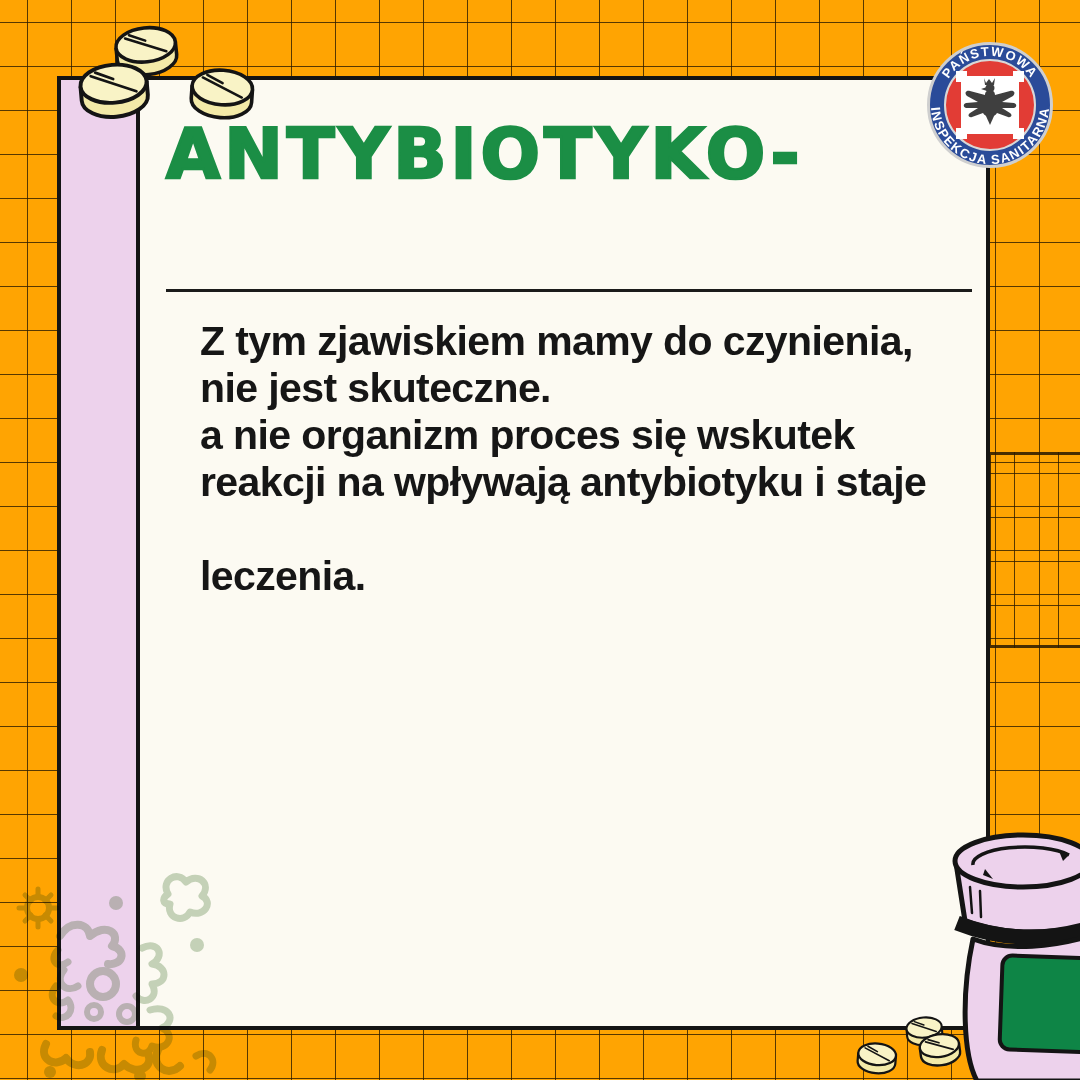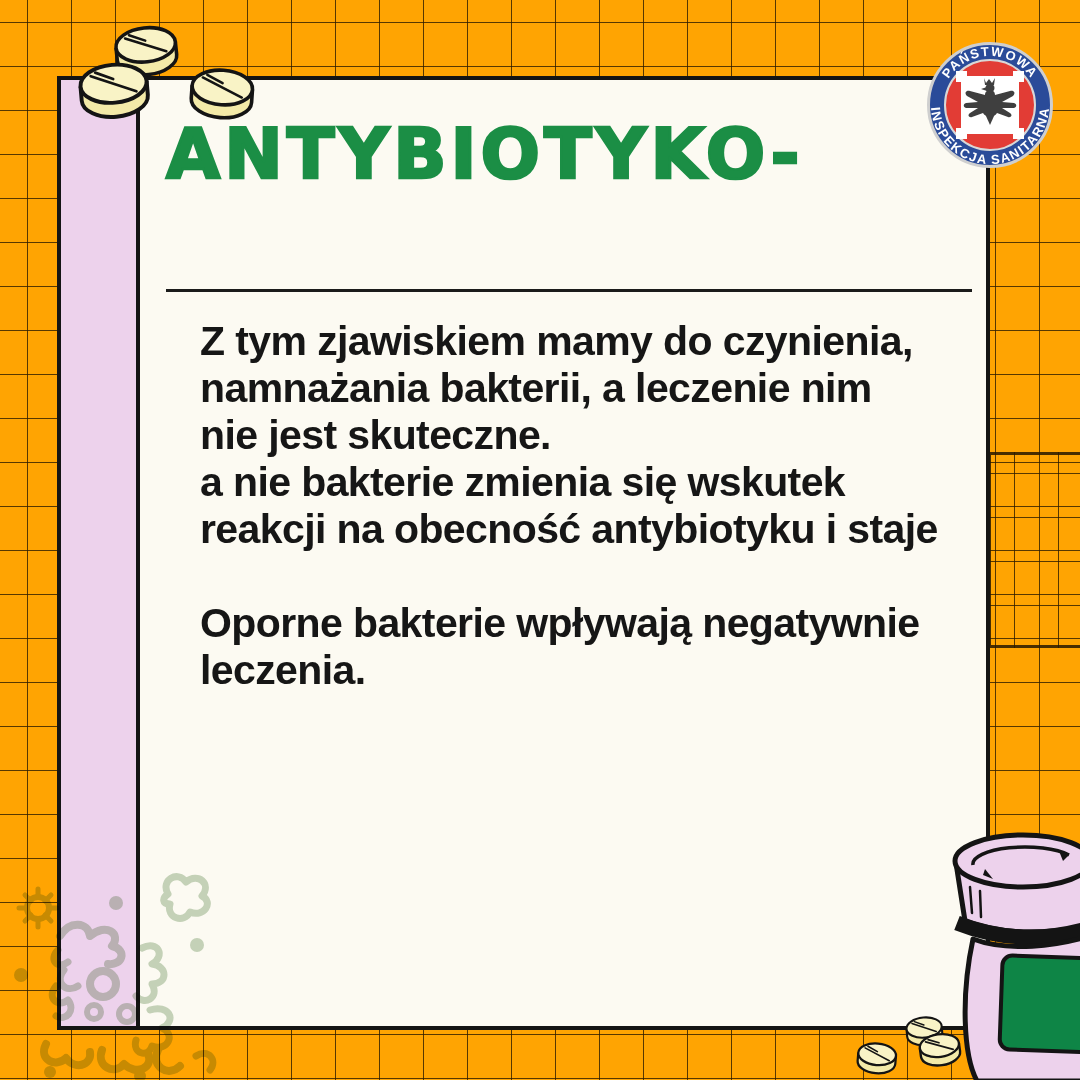--- a/index.html
+++ b/index.html
@@ -116,29 +116,27 @@
 
   <div class="title">
     <div>ANTYBIOTYKO-</div>
   </div>
 
   <div class="divider"></div>
 
   <div class="body-text">
     <div>
       <div>Z tym zjawiskiem mamy do czynienia,</div>
-      <div>namnażania bakterii, a leczenie nim</div>
       <div>nie jest skuteczne.</div>
     </div>
     <div>
-      <div>a nie bakterie zmienia się wskutek</div>
-      <div>reakcji na obecność antybiotyku i staje</div>
+      <div>a nie organizm proces się wskutek</div>
+      <div>reakcji na wpływają antybiotyku i staje</div>
     </div>
     <div class="para-gap">
-      <div>Oporne bakterie wpływają negatywnie</div>
       <div>leczenia.</div>
     </div>
   </div>
 
   <svg width="0" height="0" style="position:absolute">
     <defs>
       <g id="tablet">
         <path d="M8 32 L8 50 A42 24 0 0 0 92 50 L92 32" fill="var(--pill-cream)" stroke="var(--outline)" stroke-width="5" stroke-linejoin="round"></path>
         <ellipse cx="50" cy="32" rx="42" ry="24" fill="var(--pill-cream-light)" stroke="var(--outline)" stroke-width="5"></ellipse>
         <path d="M22 20 L78 44 M28 16 L50 26" stroke="var(--outline)" stroke-width="3.5" fill="none" stroke-linecap="round"></path>

